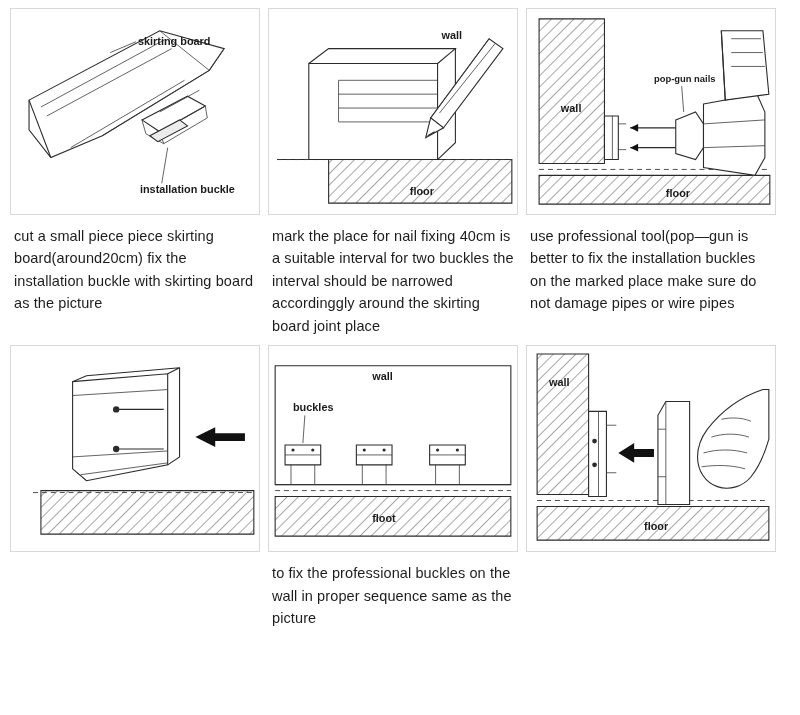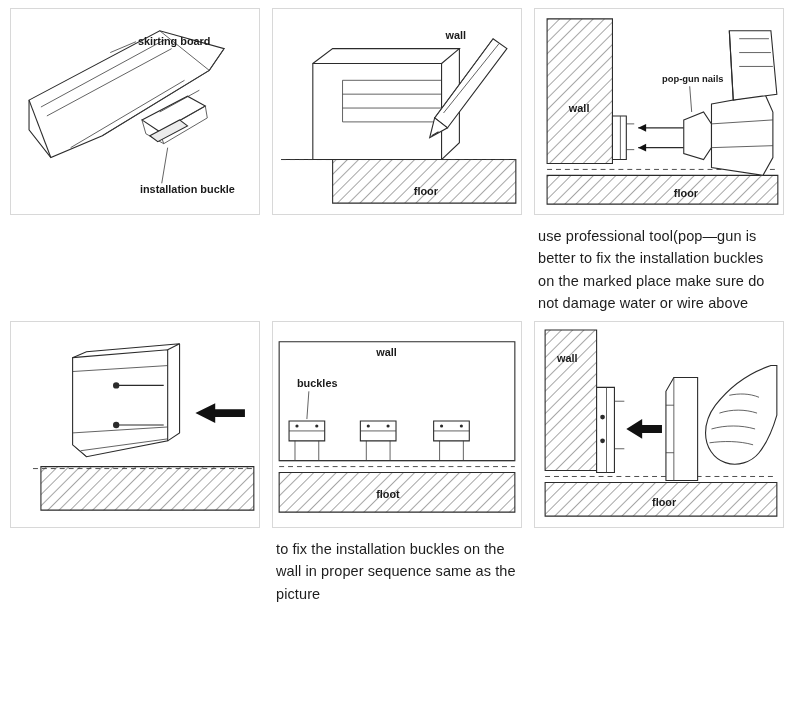--- a/index.html
+++ b/index.html
@@ -20,20 +20,21 @@
     position: relative;
     box-sizing: border-box;
     padding: 8px 10px 0 10px;
   }
   .grid {
     display: grid;
     grid-template-columns: 250px 250px 250px;
     grid-template-rows: auto auto;
     column-gap: 12px;
     row-gap: 6px;
+    gap: 8px;
   }
   .cell {
     width: 250px;
   }
   .figure {
     width: 250px;
     height: 207px;
     border: 1px solid #d8d8d8;
     box-sizing: border-box;
     background: #fff;
@@ -102,20 +103,21 @@
           <path class="ln-thin" d="M150 124 L196 98 L198 110 L154 136"></path>
           <path class="grey" d="M140 128 L170 112 L178 118 L148 134 Z"></path>
           <path class="ln-thin" d="M150 104 L190 82"></path>
 
           <text class="lbl" x="128" y="36">skirting board</text>
           <path class="ln-thin" d="M126 33 L100 44"></path>
           <text class="lbl" x="130" y="186">installation buckle</text>
           <path class="ln-thin" d="M152 176 L158 140"></path>
         </svg>
       </div>
+      <div class="caption">cut a small piece piece skirting board(around20cm) fix the installation buckle with skirting board as the picture</div>
     </div>
 
     <div class="cell">
       <div class="figure">
         <svg viewBox="0 0 250 207" xmlns="http://www.w3.org/2000/svg">
 
           <path class="hatch-fill" d="M60 152 L245 152 L245 196 L60 196 Z"></path>
           <path class="ln" d="M8 152 L60 152"></path>
           <path class="ln-dash" d="M8 152 L245 152"></path>
 
@@ -130,20 +132,21 @@
 
           <path class="white" d="M176 120 L163 110 L222 30 L236 40 Z"></path>
           <path class="ln-thin" d="M163 110 L222 30"></path>
           <path class="white" d="M176 120 L163 110 L158 130 Z"></path>
           <path class="ln" d="M167 124 L160 128"></path>
           <path class="ln-thin" d="M172 105 L228 35"></path>
           <text class="lbl" x="174" y="30">wall</text>
           <text class="lbl" x="142" y="188">floor</text>
         </svg>
       </div>
+      <div class="caption">mark the place for nail fixing 40cm is a suitable interval  for two buckles the interval  should be narrowed accordinggly around the skirting board joint place</div>
     </div>
 
     <div class="cell">
       <div class="figure">
         <svg viewBox="0 0 250 207" xmlns="http://www.w3.org/2000/svg">
 
           <path class="hatch-fill" d="M12 10 L78 10 L78 156 L12 156 Z"></path>
 
           <path class="hatch-fill" d="M12 168 L245 168 L245 197 L12 197 Z"></path>
           <path class="ln-dash" d="M12 162 L245 162"></path>
@@ -166,21 +169,21 @@
           <path class="ln-thin" d="M206 30 L236 30"></path>
           <path class="ln-thin" d="M206 44 L238 44"></path>
           <path class="ln-thin" d="M206 58 L240 58"></path>
           <path class="ln" d="M196 22 L200 92"></path>
           <text class="lbl-sm" x="128" y="74">pop-gun nails</text>
           <path class="ln-thin" d="M156 78 L158 104"></path>
           <text class="lbl" x="34" y="104">wall</text>
           <text class="lbl" x="140" y="190">floor</text>
         </svg>
       </div>
-      <div class="caption">use professional tool(pop—gun is better to fix the installation buckles on the marked place make sure do not damage water or wire above</div>
+      <div class="caption">use professional tool(pop—gun is better to fix the installation buckles on the marked place make sure do not damage pipes or wire pipes</div>
     </div>
 
     <div class="cell">
       <div class="figure">
         <svg viewBox="0 0 250 207" xmlns="http://www.w3.org/2000/svg">
 
           <path class="hatch-fill" d="M30 146 L245 146 L245 190 L30 190 Z"></path>
           <path class="ln-dash" d="M22 148 L245 148"></path>
 
           <path class="white" d="M62 36 L158 28 L158 120 L76 136 L62 124 Z"></path>
@@ -234,21 +237,21 @@
             <path class="ln-thin" d="M46 120 L46 140"></path>
             <circle cx="24" cy="105" r="1.6" fill="#2b2b2b"></circle>
             <circle cx="44" cy="105" r="1.6" fill="#2b2b2b"></circle>
           </g>
           <text class="lbl" x="104" y="34">wall</text>
           <text class="lbl" x="24" y="66">buckles</text>
           <path class="ln-thin" d="M36 70 L34 98"></path>
           <text class="lbl" x="104" y="178">floot</text>
         </svg>
       </div>
-      <div class="caption">to fix the installation buckles on  the wall in proper sequence same as the  picture</div>
+      <div class="caption">to fix the professional buckles on  the wall in proper sequence same as the  picture</div>
     </div>
 
     <div class="cell">
       <div class="figure">
         <svg viewBox="0 0 250 207" xmlns="http://www.w3.org/2000/svg">
 
           <path class="hatch-fill" d="M10 8 L62 8 L62 150 L10 150 Z"></path>
 
           <path class="hatch-fill" d="M10 162 L244 162 L244 196 L10 196 Z"></path>
           <path class="ln-dash" d="M10 156 L244 156"></path>

